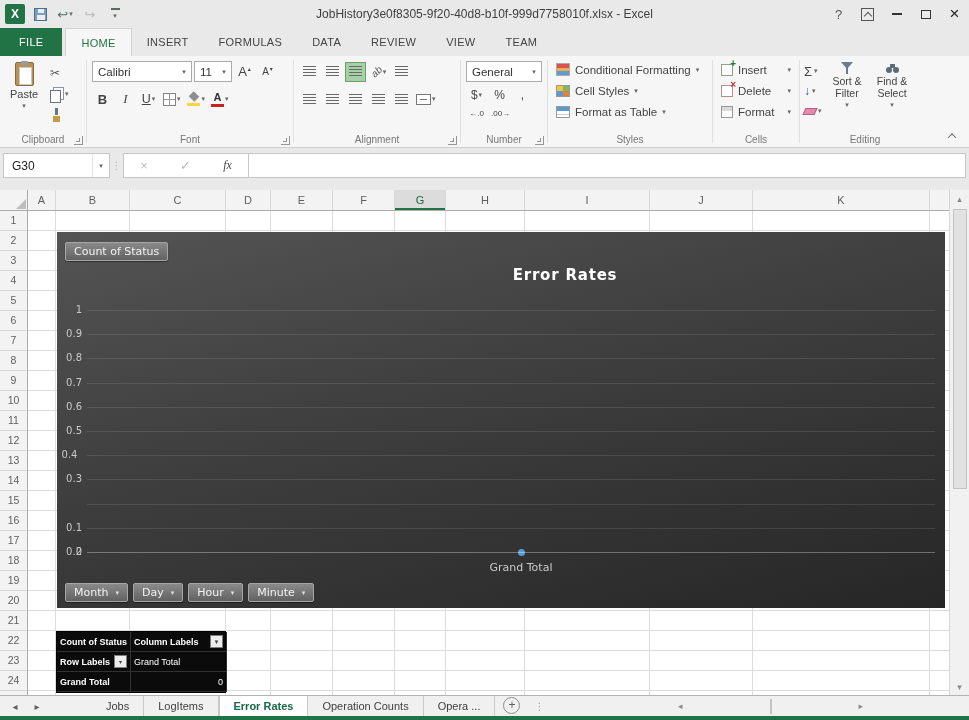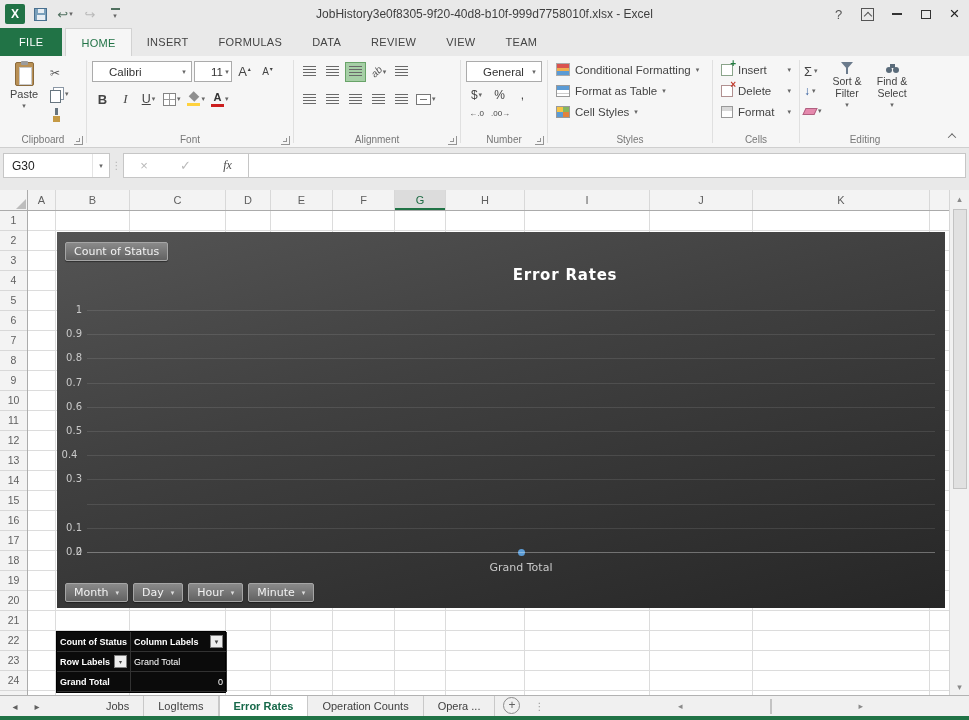--- a/index.html
+++ b/index.html
@@ -63,21 +63,21 @@
 .glyph12{font-size:12px;color:#555}
 .copyico{position:relative;width:13px;height:15px;display:block}
 .copyico::before{content:"";position:absolute;left:3px;top:0;width:9px;height:11px;border:1px solid #8b97a5;background:#fff}
 .copyico::after{content:"";position:absolute;left:0;top:3px;width:9px;height:11px;border:1px solid #67757f;background:#fff}
 .brushico{position:relative;width:12px;height:15px;display:block}
 .brushico::before{content:"";position:absolute;left:5px;top:0;width:3px;height:7px;background:#67757f}
 .brushico::after{content:"";position:absolute;left:3px;top:8px;width:7px;height:6px;background:#c59a45}
 
 .frow{display:flex;align-items:center;gap:2px;height:25px;padding:0 4px}
 .frow.r2{height:24px;margin-top:3px}
-.combo{display:flex;align-items:center;background:#fff;border:1px solid #ababab;height:21px;font-size:11.5px;color:#333;padding-left:16px}
+.combo{display:flex;align-items:center;background:#fff;border:1px solid #ababab;height:21px;font-size:11.5px;color:#333;padding-left:5px}
 .cdd{margin-left:auto;width:14px;text-align:center;font-size:7px;color:#666}
 .tbtn{min-width:21px;height:20px;display:flex;align-items:center;justify-content:center;gap:1px;padding:0 2px;font-size:12px;color:#444}
 .afA{font-size:13px;color:#444}
 .afA.sm{font-size:10px}
 .afarr{font-size:6px;color:#444;margin-top:-6px}
 .fb{font-weight:700;font-size:13px}
 .fi{font-style:italic;font-family:"Liberation Serif",serif;font-size:13px}
 .fuU{text-decoration:underline;font-size:12.5px}
 .bordico{width:13px;height:13px;border:1px solid #848484;display:block;background:linear-gradient(#9a9a9a,#9a9a9a) 50% 0/1px 100% no-repeat,linear-gradient(#9a9a9a,#9a9a9a) 0 50%/100% 1px no-repeat,#fff}
 .fillico{position:relative;width:14px;height:14px;display:block}
@@ -397,27 +397,27 @@
     </div>
     <i class="gsep"></i>
 
     <div class="rgroup" style="width:164px">
       <div class="srow">
         <i class="cfico"></i>
         <span>Conditional Formatting</span>
         <i class="dd">▾</i>
       </div>
       <div class="srow">
+        <i class="csico"></i>
+        <span>Cell Styles</span>
+        <i class="dd">▾</i>
+      </div>
+      <div class="srow">
         <i class="tblico"></i>
         <span>Format as Table</span>
-        <i class="dd">▾</i>
-      </div>
-      <div class="srow">
-        <i class="csico"></i>
-        <span>Cell Styles</span>
         <i class="dd">▾</i>
       </div>
       <div class="glrow">
           <span class="glabel">Styles</span>
         </div>
     </div>
     <i class="gsep"></i>
 
     <div class="rgroup" style="width:86px">
       <div class="srow">

